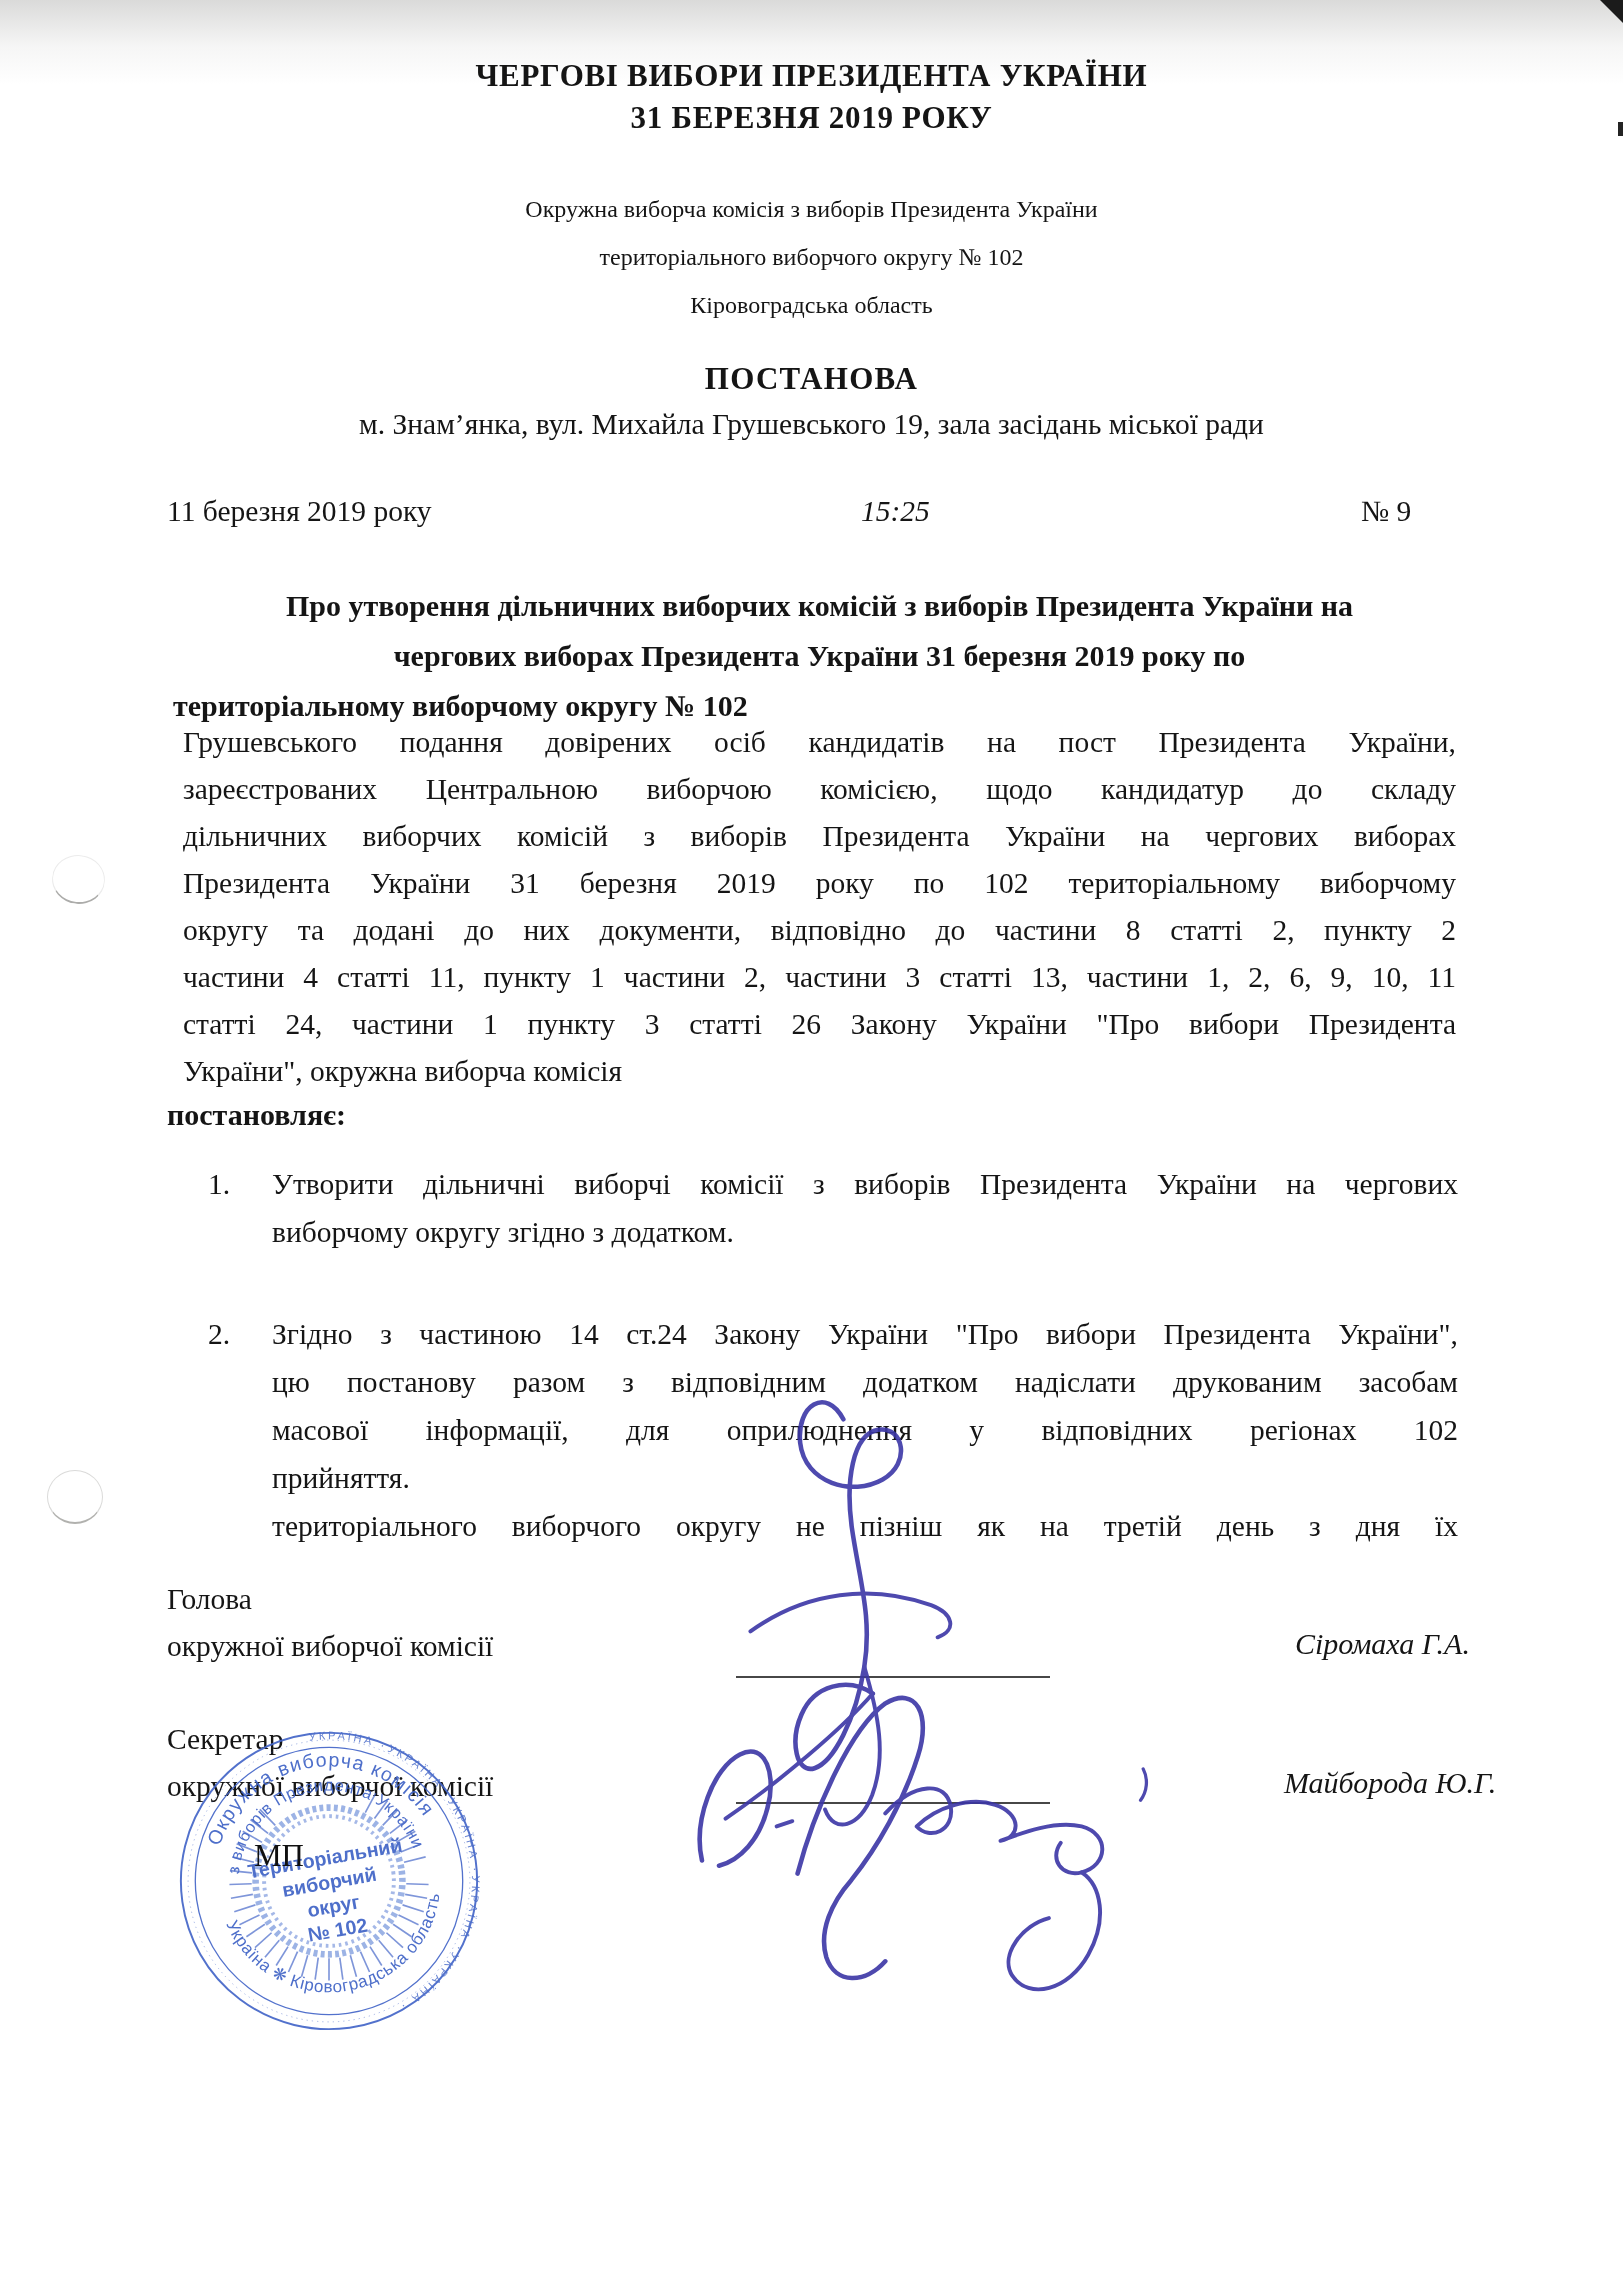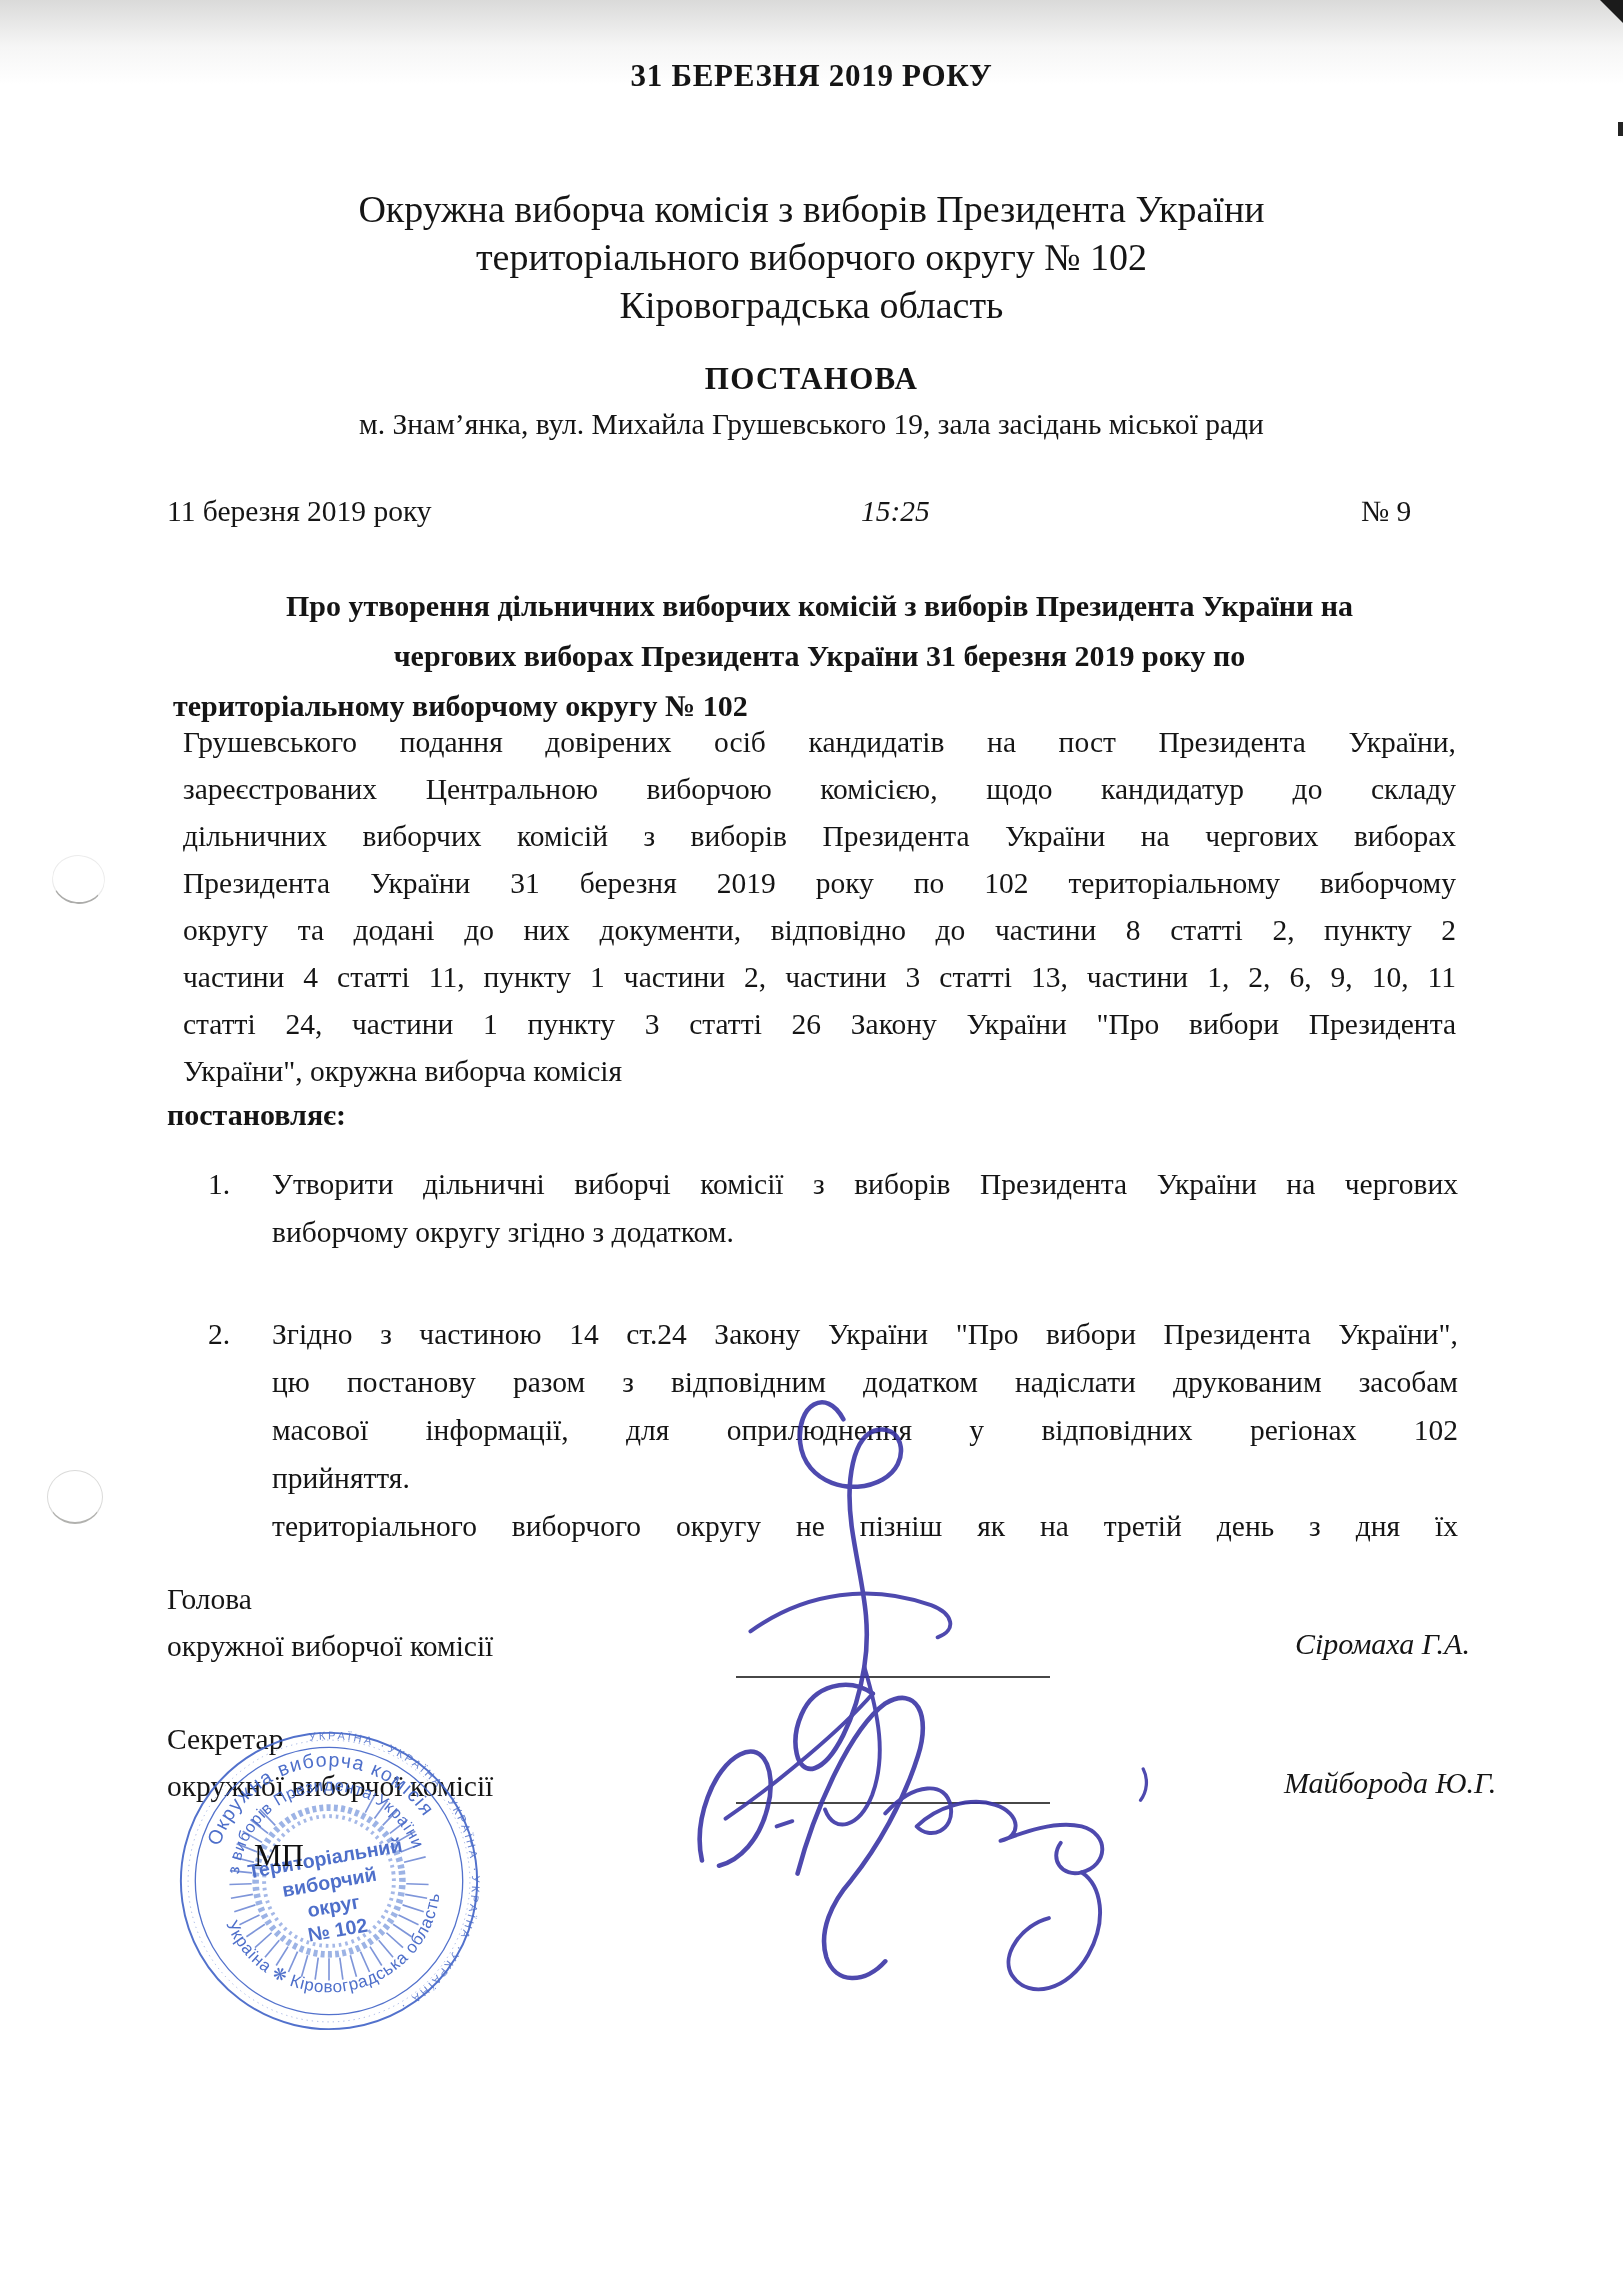--- a/index.html
+++ b/index.html
@@ -17,21 +17,21 @@
   .hole-arc-1{position:absolute;left:52px;top:855px;width:51px;height:46px;border-radius:50%;
     border:0.7px solid rgba(150,150,145,.18);
     border-bottom:2px solid rgba(105,105,100,.55);transform:rotate(6deg);}
   .hole-arc-2{position:absolute;left:47px;top:1470px;width:54px;height:51px;border-radius:50%;
     border:0.7px solid rgba(135,135,130,.30);
     border-bottom:2px solid rgba(100,100,95,.5);}
   
   .abs{position:absolute;}
   .doc-title{top:55px;left:0;width:100%;text-align:center;font-weight:bold;
     font-size:31px;line-height:42px;letter-spacing:0.7px;}
-  .org-block{top:185px;left:0;width:100%;text-align:center;font-size:38px;line-height:48px;}
+  .org-block{top:185px;left:0;width:100%;text-align:center;font-size:24px;line-height:48px;}
   .doc-type{top:361px;left:0;width:100%;text-align:center;font-weight:bold;font-size:31px;letter-spacing:1.3px;}
   .location-line{top:408px;left:0;width:100%;text-align:center;font-size:29.5px;}
   .meta-row{top:495px;left:0;width:100%;height:39px;font-size:29.5px;}
   .meta-date{position:absolute;left:167px;text-align:center;}
   .meta-time{position:absolute;left:861px;font-style:italic;}
   .meta-number{position:absolute;left:1361px;}
   .subject-block{top:581px;left:157px;width:1309px;font-weight:bold;font-size:30px;line-height:50px;}
   .subject-block .jline{text-align:center;text-align-last:center;white-space:nowrap;}
   .preamble{top:719px;left:167px;width:1289px;font-size:29.5px;line-height:47px;}
   .jline{text-align:justify;text-align-last:justify;white-space:nowrap;overflow:visible;margin-left:16px;}
@@ -61,20 +61,21 @@
 
 <div class="page">
 
   <div class="scan-top"></div>
   <div class="corner-tri"></div>
   <div class="edge-tick"></div>
   <div class="hole-arc-1"></div>
   <div class="hole-arc-2"></div>
 
   <div class="abs doc-title">
+    <span style="display:block">ЧЕРГОВІ ВИБОРИ ПРЕЗИДЕНТА УКРАЇНИ</span>
     <span style="display:block">31 БЕРЕЗНЯ 2019 РОКУ</span>
   </div>
 
   <div class="abs org-block">
     <span style="display:block">Окружна виборча комісія з виборів Президента України</span>
     <span style="display:block">територіального виборчого округу № 102</span>
     <span style="display:block">Кіровоградська область</span>
   </div>
 
   <div class="abs doc-type">ПОСТАНОВА</div>

